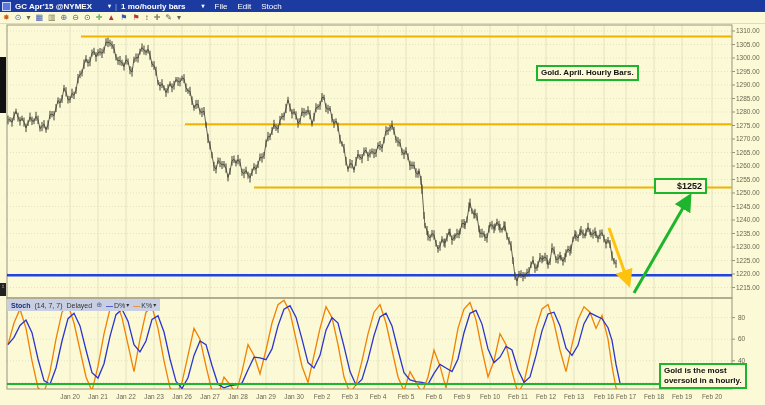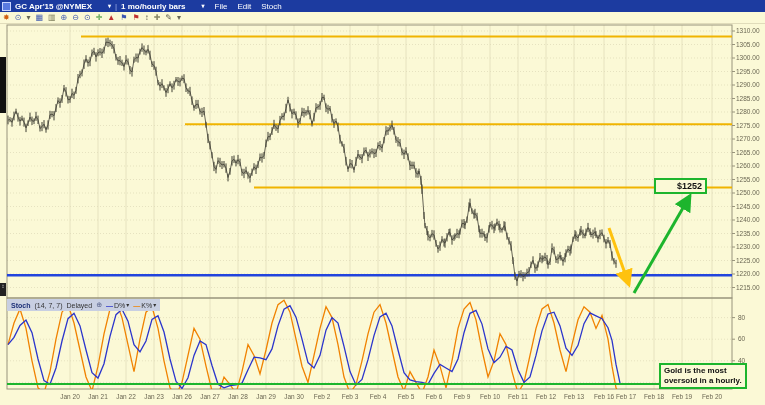--- a/index.html
+++ b/index.html
@@ -240,20 +240,23 @@
       <span>D%</span>
       <span class="caret">▾</span>
     </span>
     <span class="leg">
       <span class="dash" id="dashK" style="color: rgb(240, 130, 0);">—</span>
       <span>K%</span>
       <span class="caret">▾</span>
     </span>
   </div>
 
+  <div class="note" style="left:536px;top:65px;">
+    <span>Gold. April. Hourly Bars.</span>
+  </div>
 
   <div class="price-tag" style="left:654px;top:178px;padding-left:21px;">
     <span>$1252</span>
   </div>
 
   <div class="note" style="left:623px;top:363px;margin-left:36px;">
     <div>Gold is the most</div>
     <div>oversold in a hourly.</div>
   </div>
 

